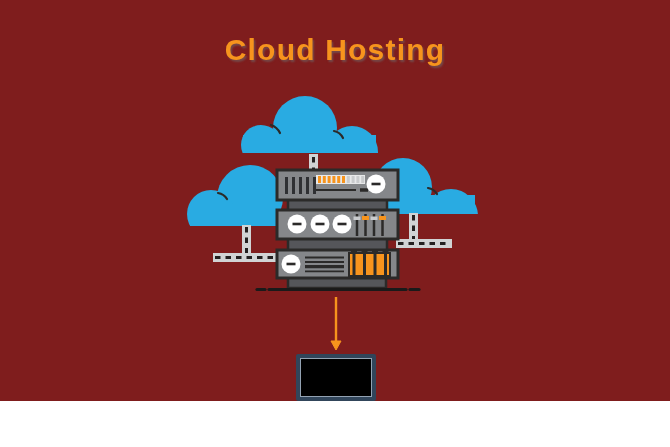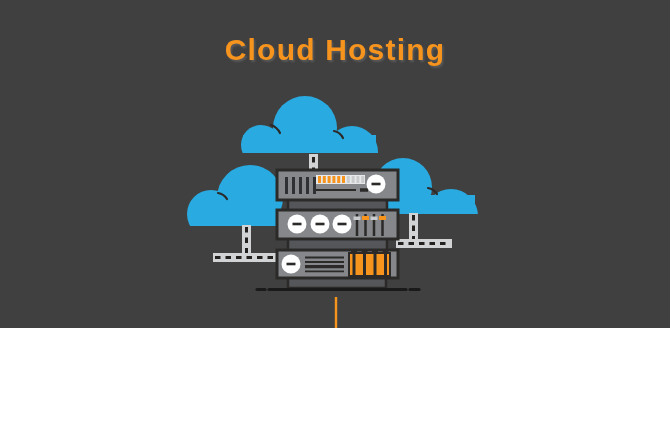--- a/index.html
+++ b/index.html
@@ -1,16 +1,16 @@
 <!DOCTYPE html>
 <html style="--orange: #F7941D; --blue: #29ABE2; --serverGray: #85878A; --connectorGray: #55565A; --outline: #2B2A29; --pipeBg: #D1D3D4; --pipeDash: #232020; --white: #FFFFFF; --ledStripBg: #E8E9EA; --ledOff: #C9CBCD; --ventDark: #2F3033; --shadowLine: #1A1A1A; --monitorFrame: #31455A; --monitorScreen: #000000; --standLight: #EDEDED; --standShade: #C9C5C2;"><head>
 <meta charset="utf-8">
 <style>
   html,body{margin:0;padding:0;background:#fff;}
-  .canvas{position:relative;width:670px;height:328px;background:#404040;overflow:hidden;
+  .canvas{position:relative;width:670px;height:401px;background:#7f1d1d;overflow:hidden;
           font-family:"Liberation Sans",sans-serif;}
   .title{position:absolute;top:33px;left:0;width:670px;text-align:center;
          font-size:30px;font-weight:bold;letter-spacing:1.2px;
          color:var(--orange);text-shadow:1.5px 1.5px 2px rgba(110,110,110,.55);}
   svg{position:absolute;top:0;left:0;}
   .blue{fill:var(--blue);}
   .notch{fill:none;stroke:var(--outline);stroke-width:2.2;stroke-linecap:round;}
   .pipe-band{fill:var(--pipeBg);}
   .pipe-dash{stroke:var(--pipeDash);stroke-width:3;stroke-dasharray:5.5 5;fill:none;}
   .unit{fill:var(--serverGray);stroke:var(--outline);stroke-width:3;}

